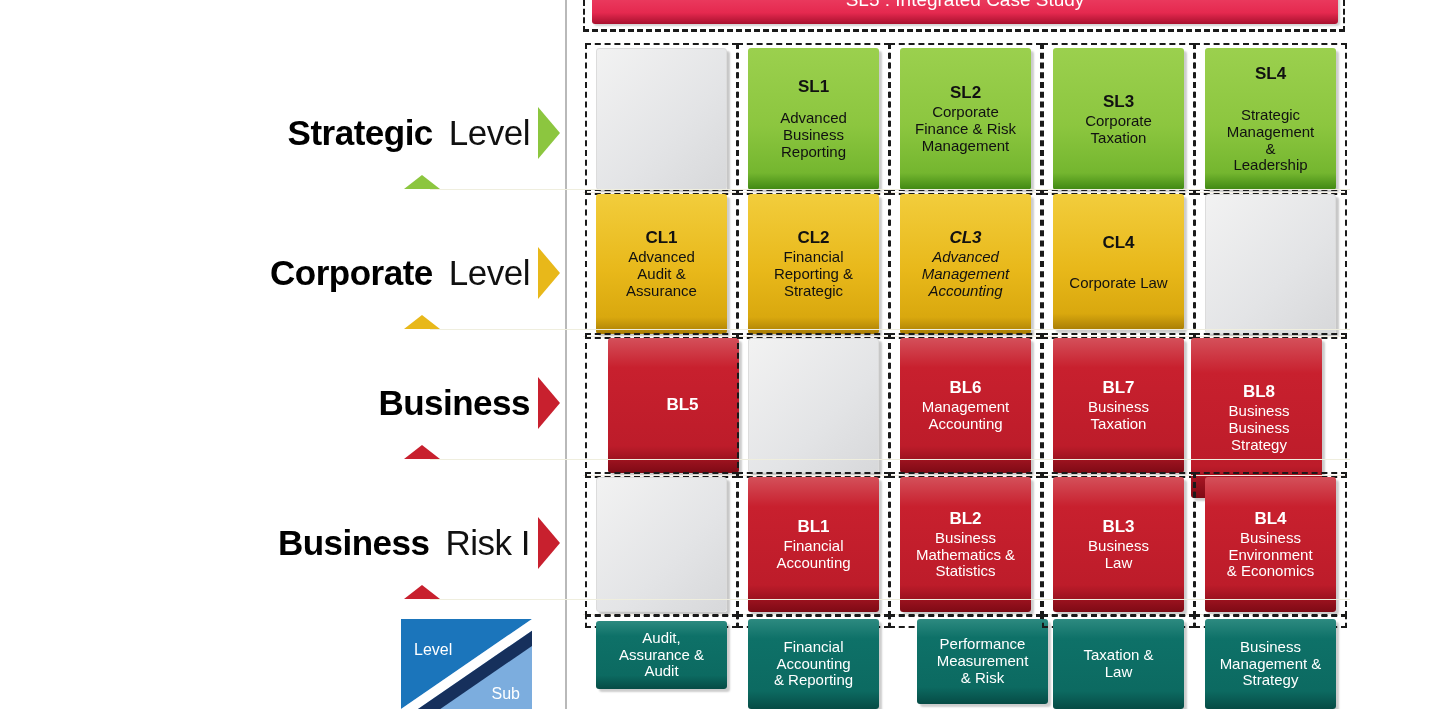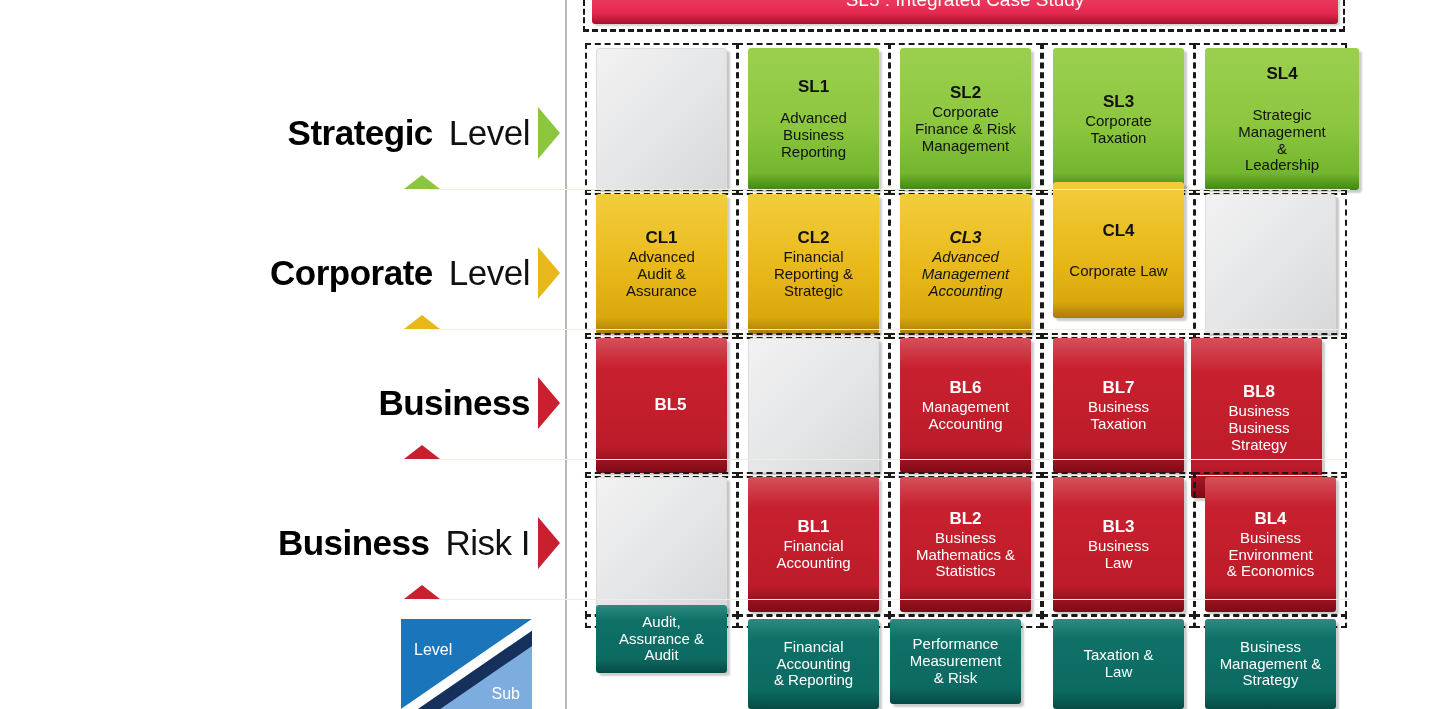--- a/index.html
+++ b/index.html
@@ -250,21 +250,21 @@
       </div>
       <div class="cell" style="left: 459px; top: 43px; width: 153px; height: 152px;"></div>
       <div class="box b-green" style="left: 470px; top: 48px; width: 131px; height: 142px;">
         <div class="code">SL3</div>
         <div class="desc">
           <div>Corporate</div>
           <div>Taxation</div>
         </div>
       </div>
       <div class="cell" style="left: 611px; top: 43px; width: 153px; height: 152px;"></div>
-      <div class="box b-green" style="left: 622px; top: 48px; width: 154px; height: 142px; gap: 22px;">
+      <div class="box b-green" style="left: 622px; top: 48px; width: 131px; height: 142px; gap: 22px;">
         <div class="code">SL4</div>
         <div class="desc">
           <div>Strategic</div>
           <div>Management</div>
           <div>&amp;</div>
           <div>Leadership</div>
         </div>
       </div>
       <div class="hrule" style="left: 0px; width: 762px; top: 192px;"></div>
       <div class="cell" style="left: 2px; top: 189px; width: 153px; height: 150px;"></div>
@@ -288,31 +288,31 @@
       <div class="cell" style="left: 306px; top: 189px; width: 153px; height: 150px;"></div>
       <div class="box b-yellow" style="left: 317px; top: 194px; width: 131px; height: 140px; font-style: italic;">
         <div class="code">CL3</div>
         <div class="desc">
           <div>Advanced</div>
           <div>Management</div>
           <div>Accounting</div>
         </div>
       </div>
       <div class="cell" style="left: 459px; top: 189px; width: 153px; height: 150px;"></div>
-      <div class="box b-yellow" style="left: 470px; top: 182px; width: 131px; height: 136px; gap: 21px;">
+      <div class="box b-yellow" style="left: 470px; top: 194px; width: 131px; height: 136px; gap: 21px;">
         <div class="code">CL4</div>
         <div class="desc">
           <div>Corporate Law</div>
         </div>
       </div>
       <div class="cell" style="left: 611px; top: 189px; width: 153px; height: 150px;"></div>
       <div class="box b-empty" style="left: 622px; top: 194px; width: 131px; height: 140px;"></div>
       <div class="hrule" style="left: 0px; width: 762px; top: 336px;"></div>
       <div class="cell" style="left: 2px; top: 333px; width: 153px; height: 145px;"></div>
-      <div class="box b-red" style="left: 13px; top: 338px; width: 131px; height: 135px; padding-left: 24px;">
+      <div class="box b-red" style="left: 25px; top: 338px; width: 131px; height: 135px; padding-left: 24px;">
         <div class="code">BL5</div>
       </div>
       <div class="cell" style="left: 154px; top: 333px; width: 153px; height: 145px;"></div>
       <div class="box b-empty" style="left: 165px; top: 338px; width: 131px; height: 135px;"></div>
       <div class="cell" style="left: 306px; top: 333px; width: 153px; height: 145px;"></div>
       <div class="box b-red" style="left: 317px; top: 338px; width: 131px; height: 135px;">
         <div class="code">BL6</div>
         <div class="desc">
           <div>Management</div>
           <div>Accounting</div>
@@ -367,37 +367,37 @@
       <div class="box b-red" style="left: 622px; top: 477px; width: 131px; height: 135px;">
         <div class="code">BL4</div>
         <div class="desc">
           <div>Business</div>
           <div>Environment</div>
           <div>&amp; Economics</div>
         </div>
       </div>
       <div class="hrule" style="left: 0px; width: 762px; top: 614px;"></div>
       <div class="cell" style="left: 2px; top: 614px; width: 153px; height: 14px;"></div>
-      <div class="box b-teal" style="left: 13px; top: 605px; width: 131px; height: 68px;">
+      <div class="box b-teal" style="left: 13px; top: 621px; width: 131px; height: 68px;">
         <div class="desc">
           <div>Audit,</div>
           <div>Assurance &amp;</div>
           <div>Audit</div>
         </div>
       </div>
       <div class="cell" style="left: 154px; top: 614px; width: 153px; height: 14px;"></div>
       <div class="box b-teal" style="left: 165px; top: 619px; width: 131px; height: 90px;">
         <div class="desc">
           <div>Financial</div>
           <div>Accounting</div>
           <div>&amp; Reporting</div>
         </div>
       </div>
       <div class="cell" style="left: 306px; top: 614px; width: 153px; height: 14px;"></div>
-      <div class="box b-teal" style="left: 307px; top: 619px; width: 131px; height: 85px; align-items: center;">
+      <div class="box b-teal" style="left: 334px; top: 619px; width: 131px; height: 85px; align-items: center;">
         <div class="desc">
           <div>Performance</div>
           <div>Measurement</div>
           <div>&amp; Risk</div>
         </div>
       </div>
       <div class="cell" style="left: 459px; top: 614px; width: 153px; height: 14px;"></div>
       <div class="box b-teal" style="left: 470px; top: 619px; width: 131px; height: 90px;">
         <div class="desc">
           <div>Taxation &amp;</div>

